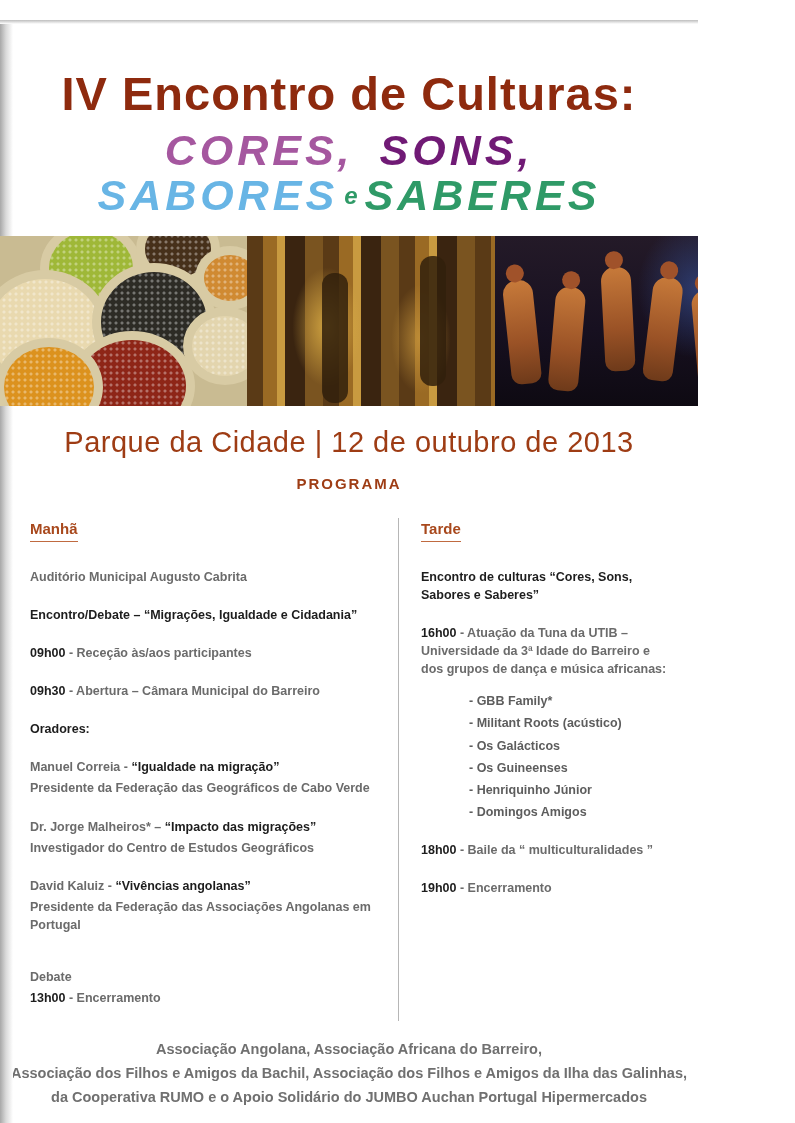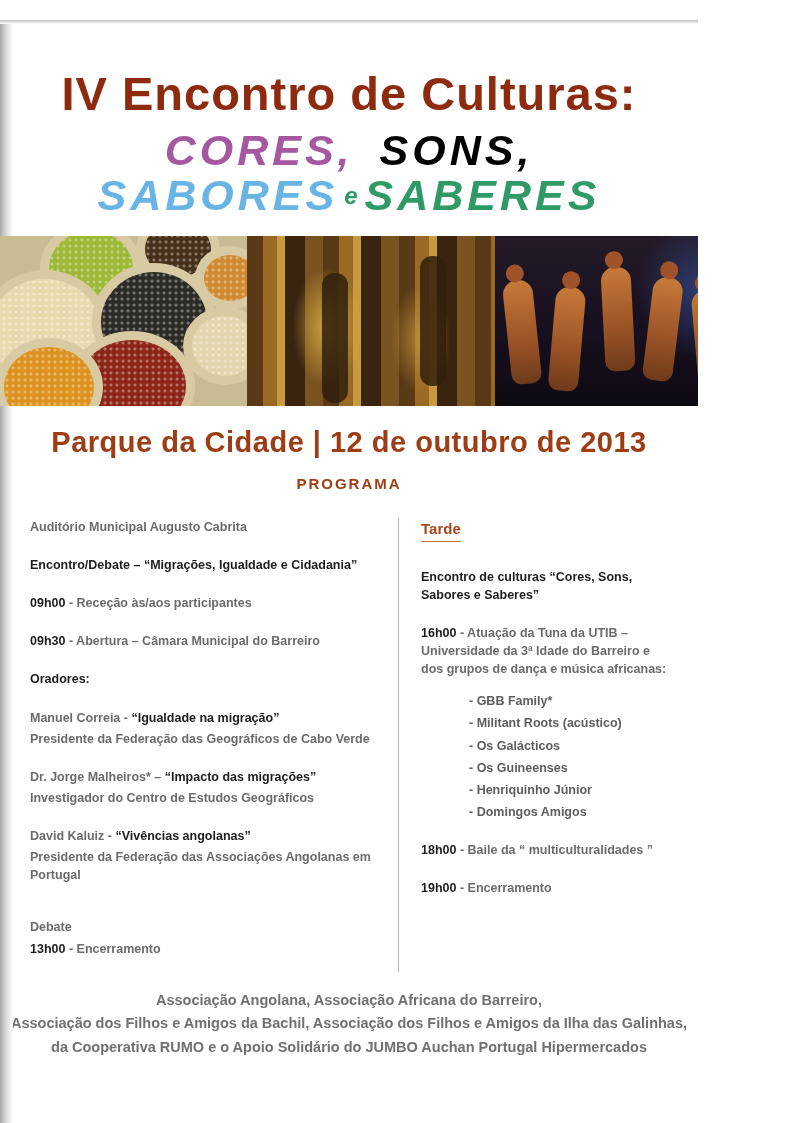--- a/index.html
+++ b/index.html
@@ -51,21 +51,21 @@
       background:linear-gradient(180deg,#c77a3a 0%,#9a5226 60%,#6e3a1a 100%);}
   .ph-dancers .d::before{content:"";position:absolute;left:5px;top:-16px;width:18px;height:18px;
       border-radius:50%;background:#a0522a;}
   .d1{left:5%;top:26%;transform:rotate(-6deg);}
   .d2{left:23%;top:30%;transform:rotate(5deg);}
   .d3{left:44%;top:18%;transform:rotate(-3deg);}
   .d4{left:62%;top:24%;transform:rotate(7deg);}
   .d5{left:81%;top:32%;transform:rotate(-5deg);}
 
   
-  .venue{margin-top:20px;text-align:center;font-size:29px;font-weight:bold;letter-spacing:.5px;}
+  .venue{margin-top:20px;text-align:center;font-size:29px;font-weight:normal;letter-spacing:.5px;}
   .program{margin-top:16px;text-align:center;font-size:15px;font-weight:bold;letter-spacing:2px;}
 
   
   .columns{display:flex;margin:26px 30px 0 30px;}
   .col{font-size:12.5px;font-weight:bold;line-height:1.45;}
   .col-left{width:352px;padding-right:16px;}
   .divider{width:1px;background:#b6b6b6;align-self:stretch;}
   .col-right{flex:1;padding-left:22px;}
   .col p{margin:0 0 14px;}
   .h{font-size:15px;display:inline-block;border-bottom:1px solid #c06a40;
@@ -90,21 +90,21 @@
 </head>
 <body>
 
 <div class="page">
   <div class="edge-left"></div>
   <div class="edge-top"></div>
 
   <header class="title-block">
     <h1 style="color:#8e2a0e">IV Encontro de Culturas:</h1>
     <div class="sub">
-      <span class="w" style="color:#a5579f">CORES,</span><span class="gap"></span><span class="w" style="color:#000000">SONS,</span>
+      <span class="w" style="color:#a5579f">CORES,</span><span class="gap"></span><span class="w" style="color:#701a75">SONS,</span>
     </div>
     <div class="sub">
       <span class="w" style="color:#68b5e5">SABORES</span><span class="w e-small" style="color:#2f9a67">e</span><span class="w" style="color:#2f9a67">SABERES</span>
     </div>
   </header>
 
   <div class="photo-strip">
     <div class="photo ph-beans">
       <span class="c c1"></span>
       <span class="c c2"></span>
@@ -130,20 +130,21 @@
       <span class="d d5"></span>
     </div>
   </div>
 
   <div class="venue" style="color:#9e3c14">Parque da Cidade | 12 de outubro de 2013</div>
   <div class="program" style="color:#9e3c14">PROGRAMA</div>
 
   <div class="columns">
 
     <section class="col col-left">
+      <p class="mb-lg"><span class="h" style="color:#a8481c">Manhã</span></p>
       <p class="gray mb-lg">Auditório Municipal Augusto Cabrita</p>
       <p class="dark mb-lg">Encontro/Debate – “Migrações, Igualdade e Cidadania”</p>
       <p class="mb-lg"><span class="time">09h00</span> <span class="gray">- Receção às/aos participantes</span></p>
       <p class="mb-lg"><span class="time">09h30</span> <span class="gray">- Abertura – Câmara Municipal do Barreiro</span></p>
       <p class="dark mb-lg">Oradores:</p>
 
       <p class="mb-sm"><span class="gray">Manuel Correia - </span><span class="dark">“Igualdade na migração”</span></p>
       <p class="gray mb-lg">Presidente da Federação das Geográficos de Cabo Verde</p>
 
       <p class="mb-sm"><span class="gray">Dr. Jorge Malheiros* – </span><span class="dark">“Impacto das migrações”</span></p>

